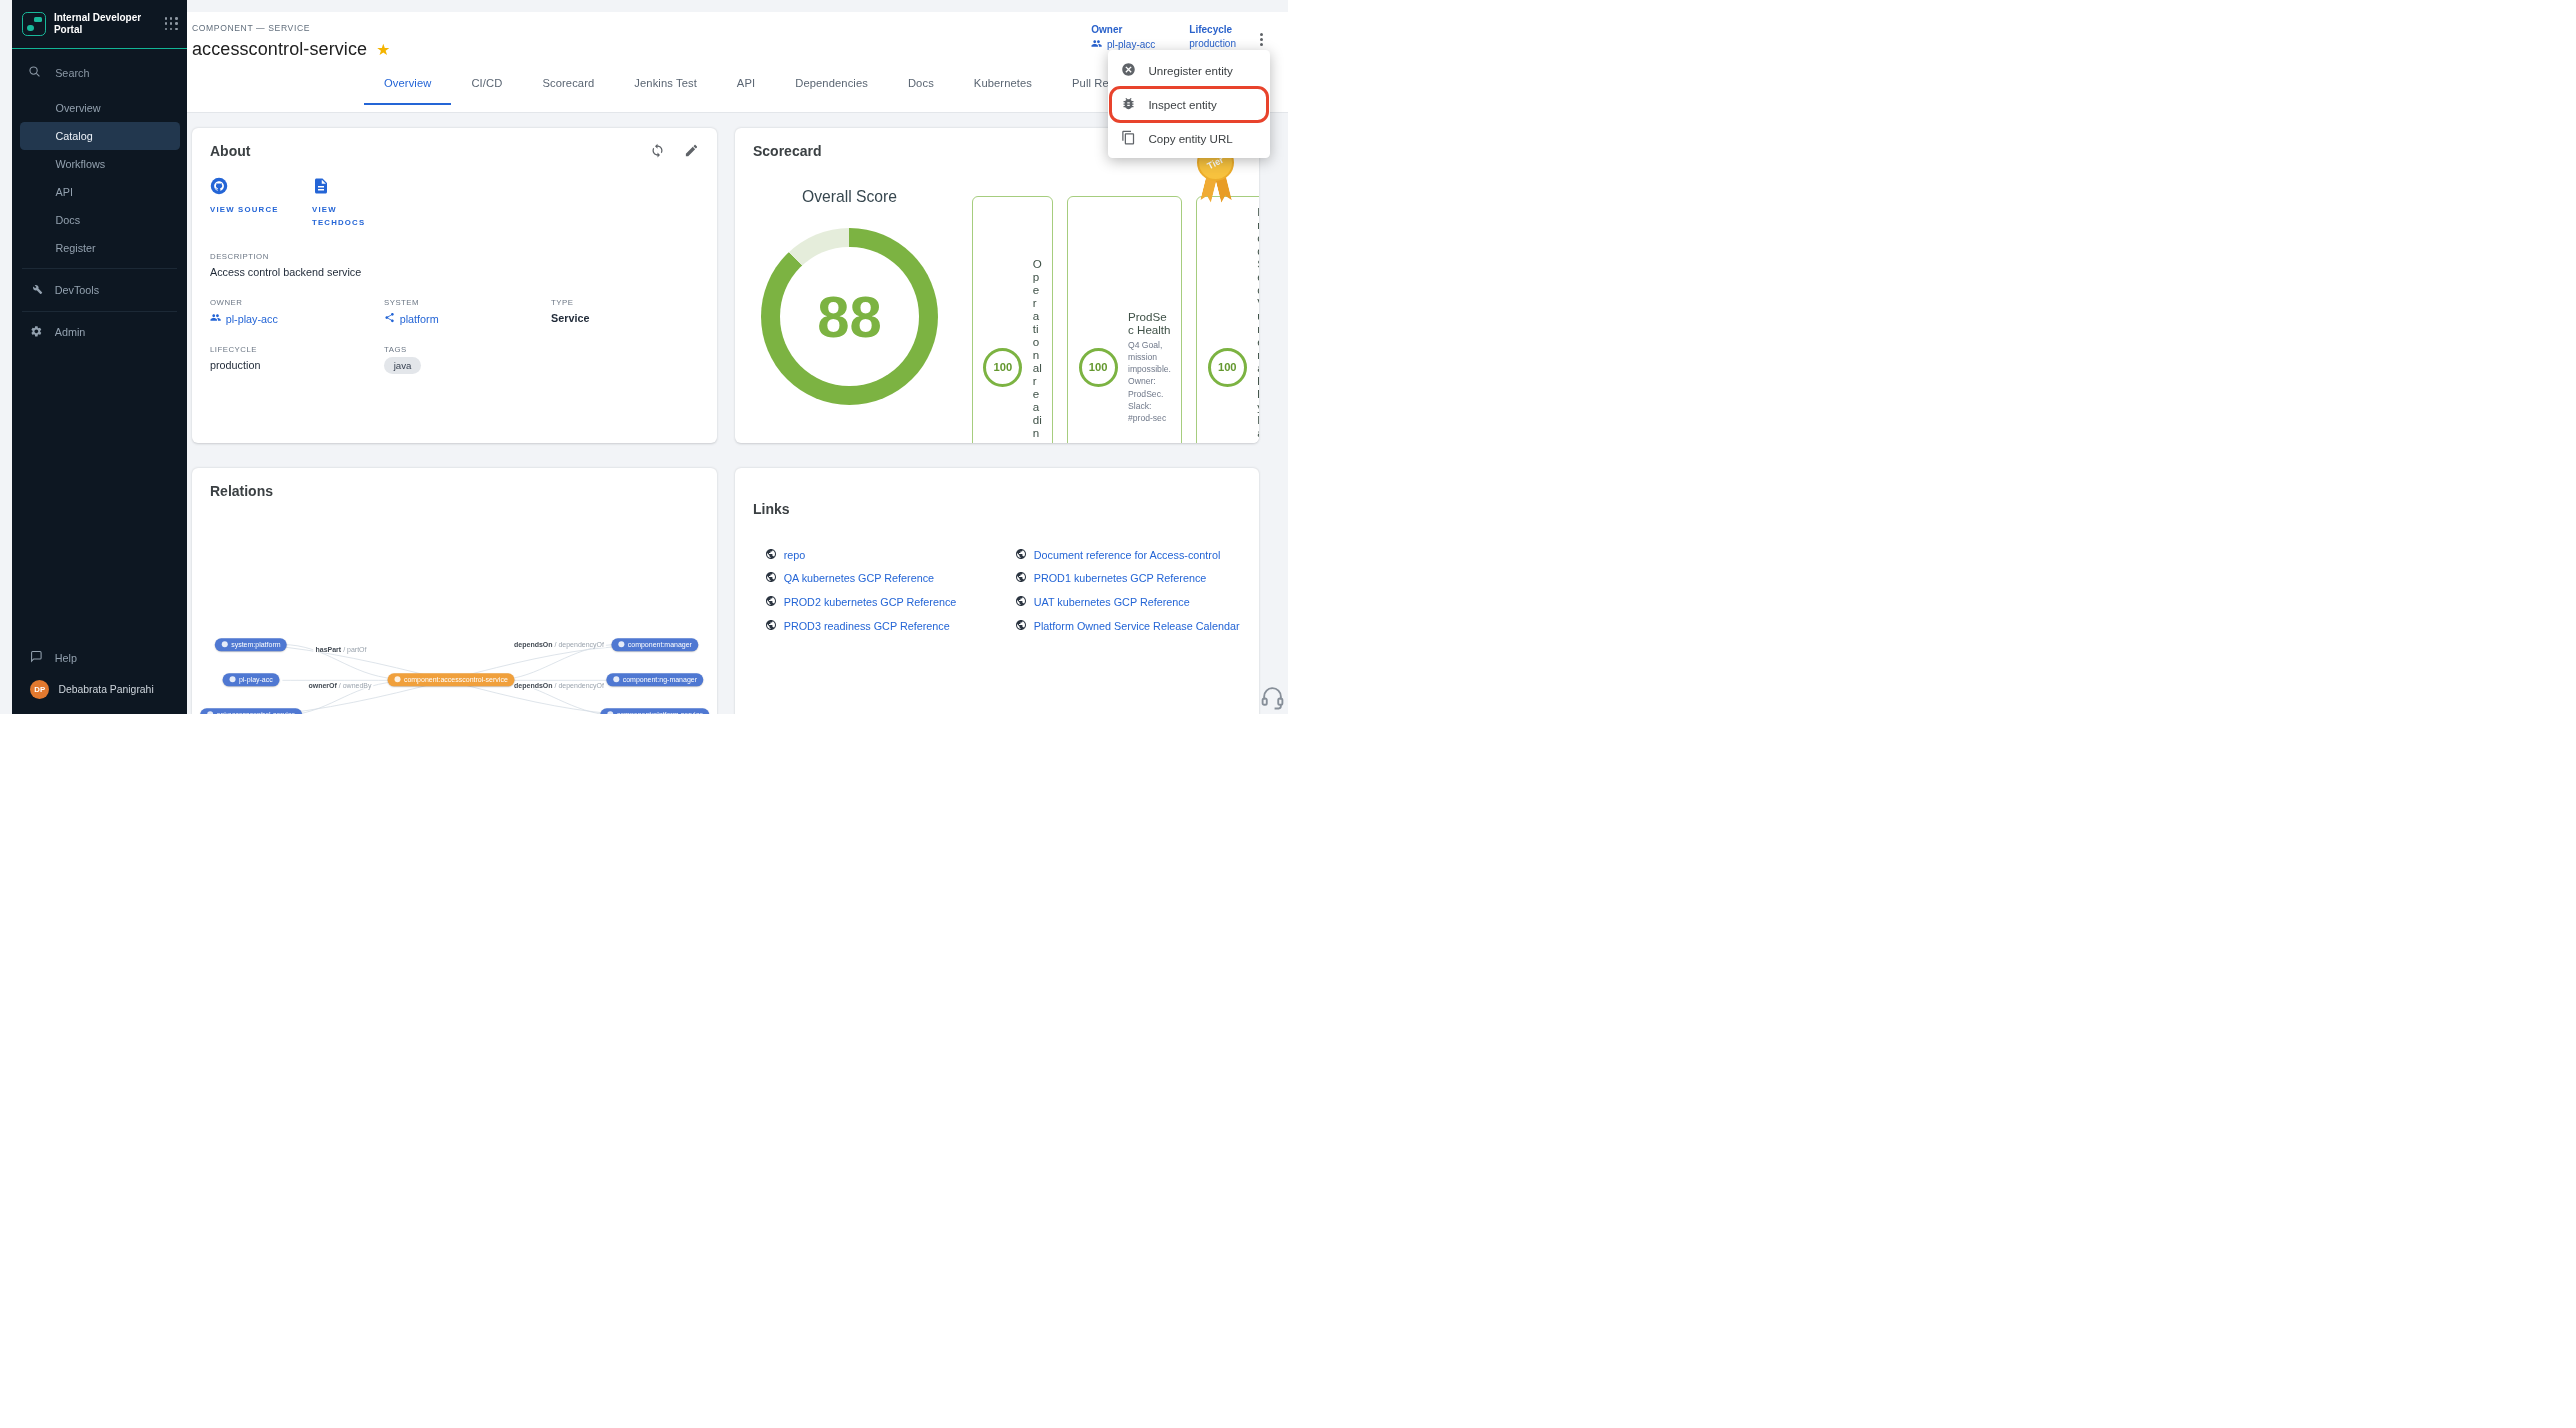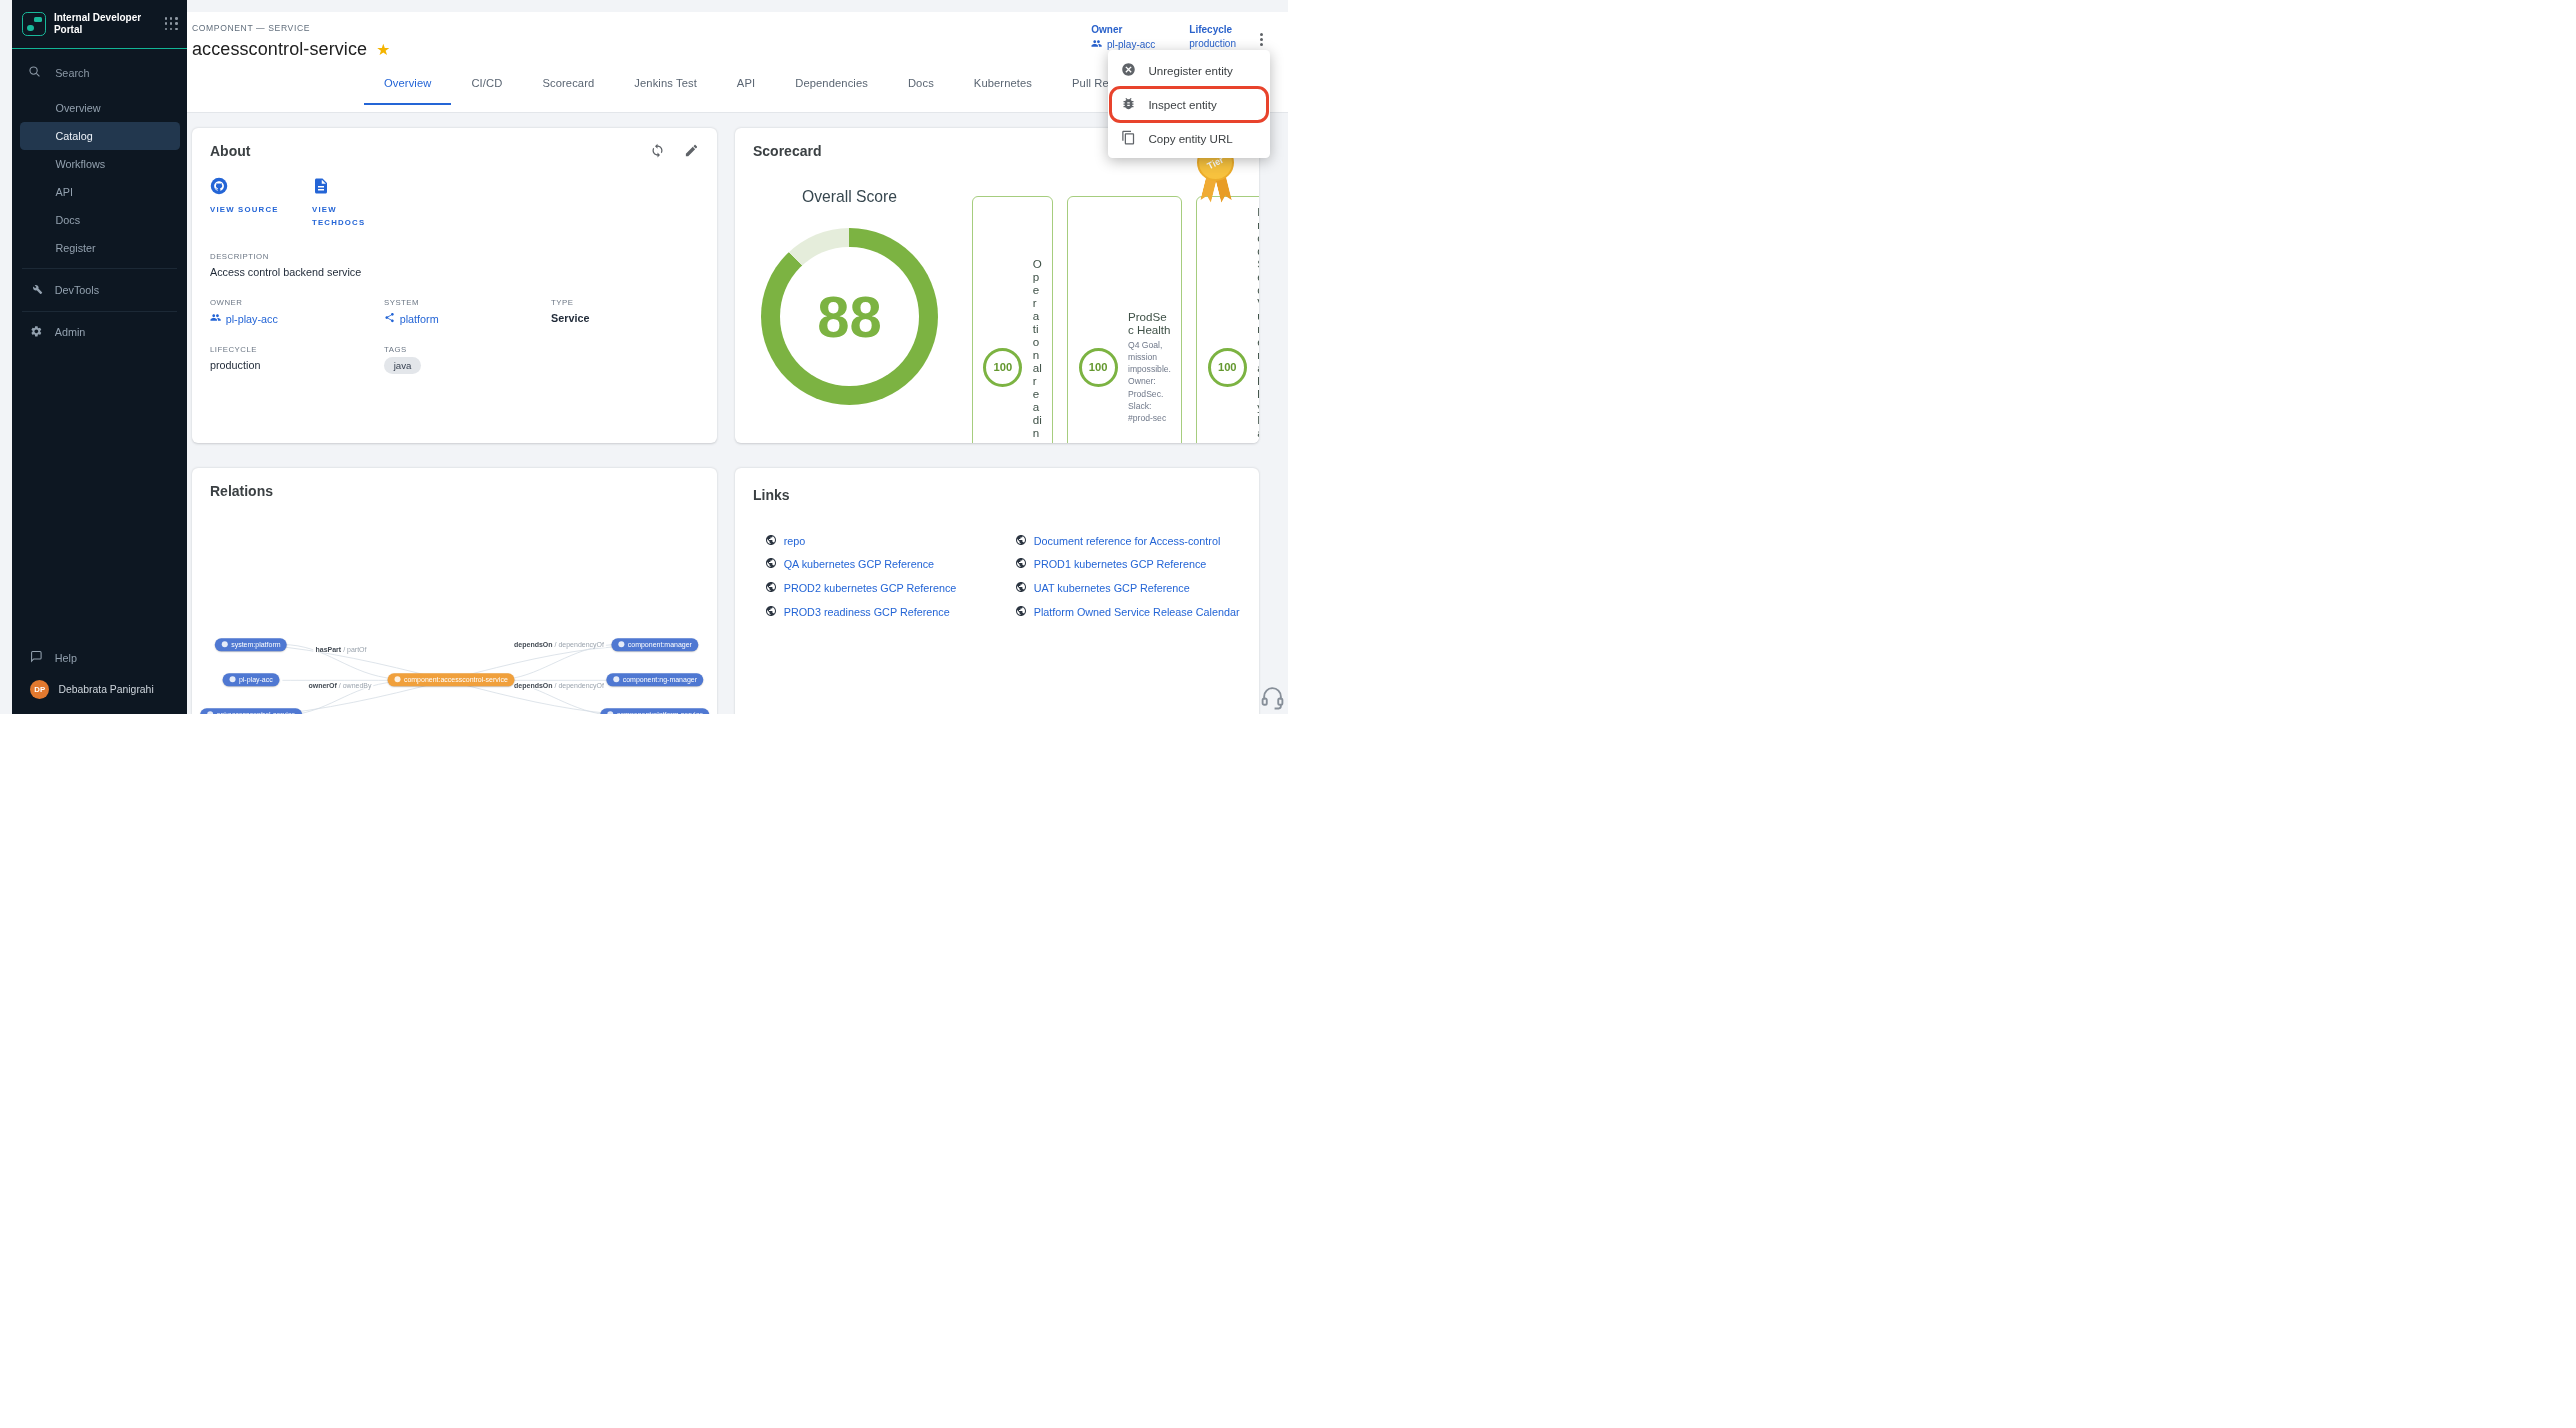--- a/index.html
+++ b/index.html
@@ -97,21 +97,21 @@
   .graph svg.edges { position:absolute; left:0; top:0; }
   .rnode { position:absolute; transform:translate(-50%,-50%); height:13.4px; border-radius:6.7px; padding:0 6.7px; display:flex; align-items:center; gap:3.7px; color:#fff; font-size:7px; white-space:nowrap; box-shadow:0 0.7px 1.5px rgba(0,0,0,.25); cursor:pointer; }
   .rnode.blue { background:#4f78d2; }
   .rnode.amber { background:#f0a03c; }
   .node-dot { width:6px; height:6px; border-radius:50%; background:rgba(255,255,255,.85); flex-shrink:0; }
   .elabel { position:absolute; transform:translate(-50%,-50%); white-space:nowrap; font-size:7px; background:#fff; padding:0 2.2px; }
   .elp { color:#424a53; font-weight:700; }
   .els { color:#9aa3ad; }
 
   
-  .linkscard { padding:19px 18px; }
+  .linkscard { padding:33px 18px; }
   .links-cols { margin-top:31px; display:flex; padding-left:12px; }
   .links-col { display:flex; flex-direction:column; gap:9.7px; }
   .links-col.c1 { width:250px; }
   .link-row { display:flex; align-items:center; gap:6.7px; cursor:pointer; }
   .link-row svg { width:12px; height:12px; color:#2b3440; flex-shrink:0; }
   .link-row span { font-size:10.8px; color:#2465d6; }
 
   
   .context-menu { position:absolute; left:1108px; top:50px; width:162px; background:#fff; border-radius:4.5px; box-shadow:0 3px 13.4px rgba(0,0,0,.28); z-index:60; padding:3px 0; }
   .menu-item { height:34px; display:flex; align-items:center; gap:12px; padding:0 13.4px; font-size:11.6px; color:#3c4043; cursor:pointer; position:relative; }

